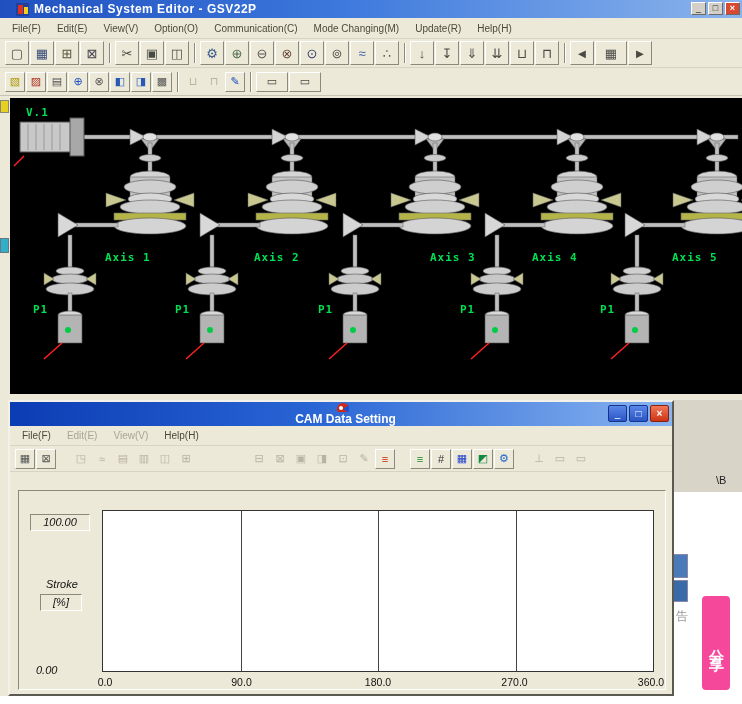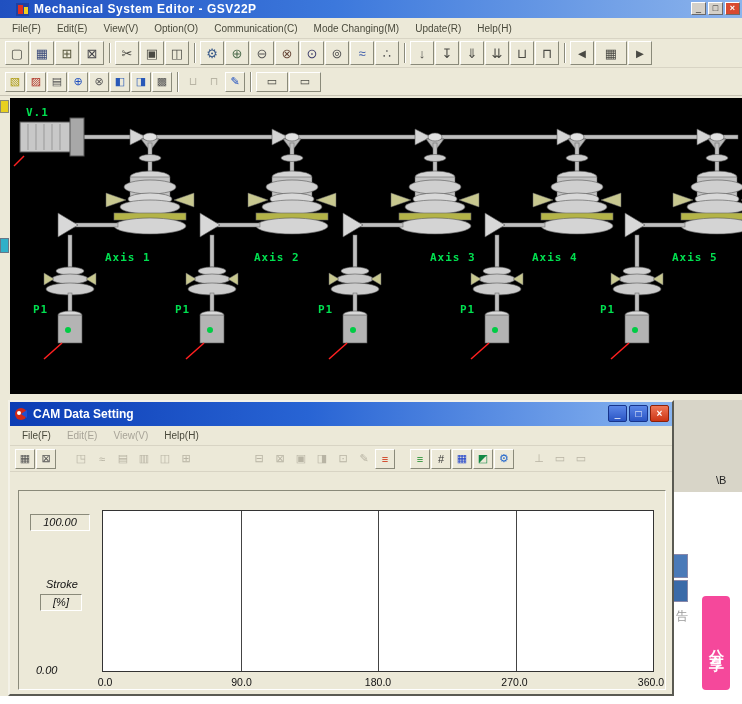--- a/index.html
+++ b/index.html
@@ -53,21 +53,21 @@
     border-radius:4px; color:#fff; font-size:15px; font-weight:bold;
     display:flex; flex-direction:column; align-items:center; justify-content:center; gap:8px;
     writing-mode:vertical-rl; text-orientation:upright; letter-spacing:6px; }
   #bottom-white { position:absolute; left:0; top:696px; width:742px; height:8px; background:#fff; }
 
   
   #cam-window { position:absolute; left:8px; top:400px; width:666px; height:296px;
     background:#ece9d8; border:2px solid; border-color:#f4f2e8 #5a5a52 #5a5a52 #f4f2e8; }
   #cam-titlebar { position:relative; height:24px;
     background:linear-gradient(90deg,#0c3cb4 0%,#2864d4 45%,#88b4f0 100%);
-    display:flex; align-items:center; padding-left:4px; color:#fff; }
+    display:flex; align-items:center; padding-left:4px; color:#fff;flex-direction:column; }
   #cam-title { font-size:12px; font-weight:bold; margin-left:5px; }
   .cam-controls { position:absolute; right:3px; top:3px; display:flex; gap:2px; }
   .cam-btn { width:19px; height:17px; font-size:10px; line-height:15px; text-align:center; border-radius:2px;
     background:linear-gradient(#5a86e8,#2a55c4); border:1px solid #17348c; color:#fff; }
   .cam-btn.close { background:linear-gradient(#f07858,#cc3414); border:1px solid #8c2008; font-weight:bold; }
   #cam-menubar { height:20px; background:#ece9d8; border-bottom:1px solid #d8d4c4;
     display:flex; align-items:center; padding-left:4px; }
   #cam-toolbar { height:26px; background:#ece9d8; border-bottom:1px solid #d8d4c4;
     display:flex; align-items:center; padding-left:5px; }
 

